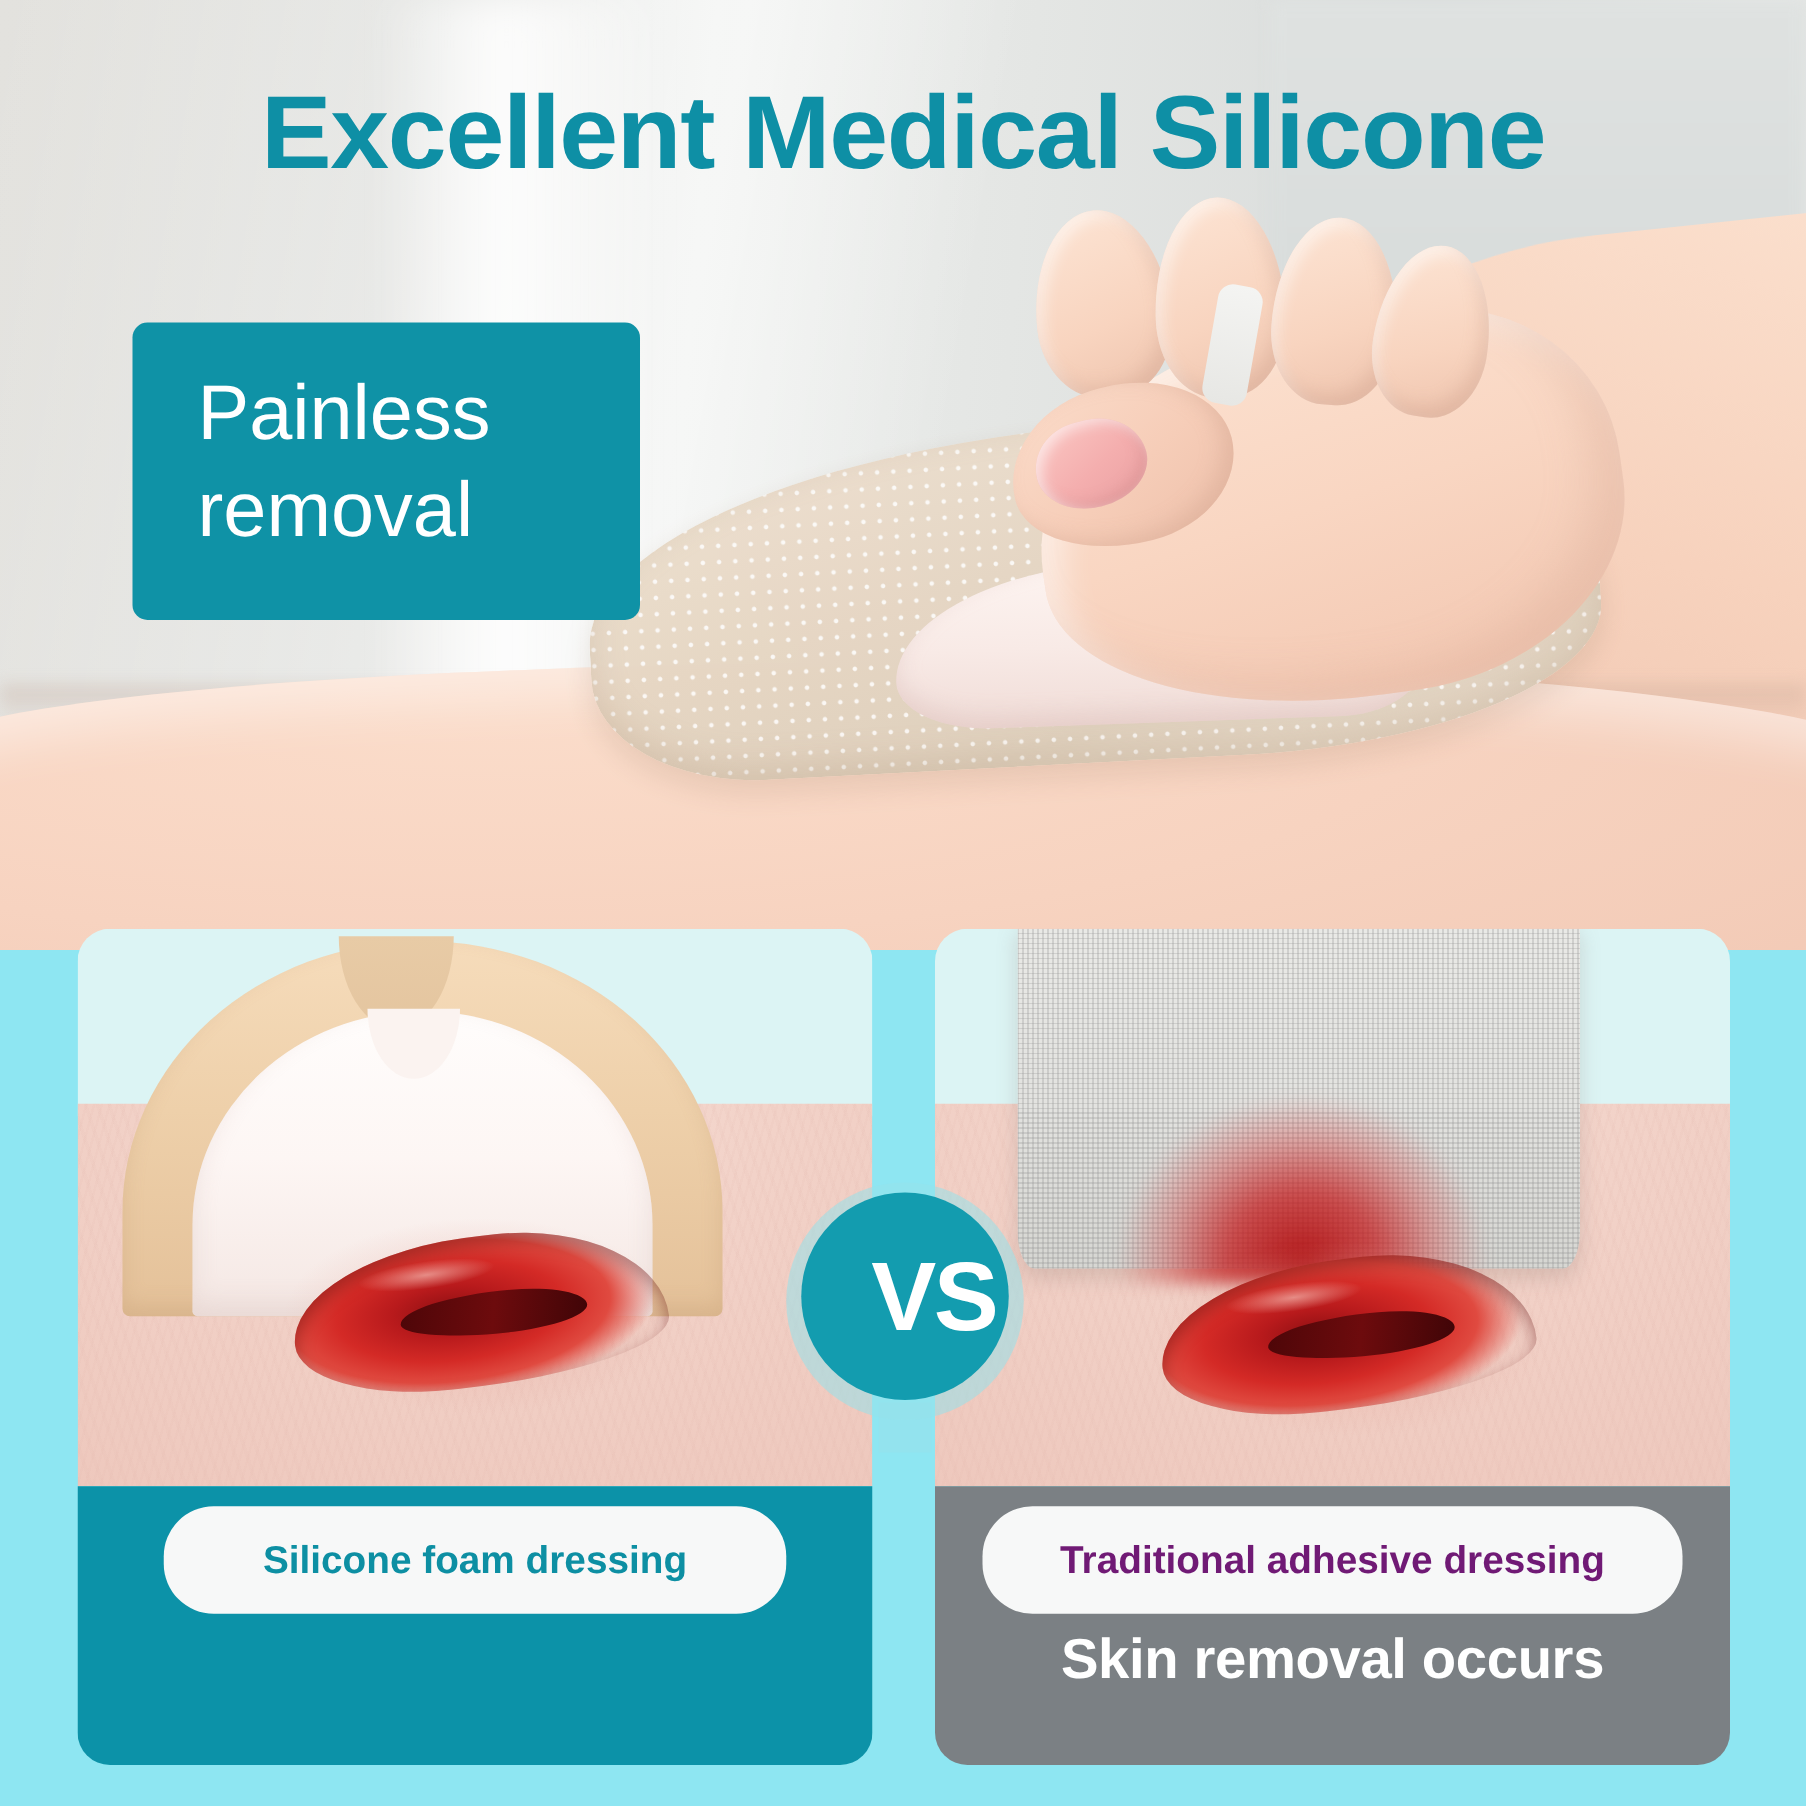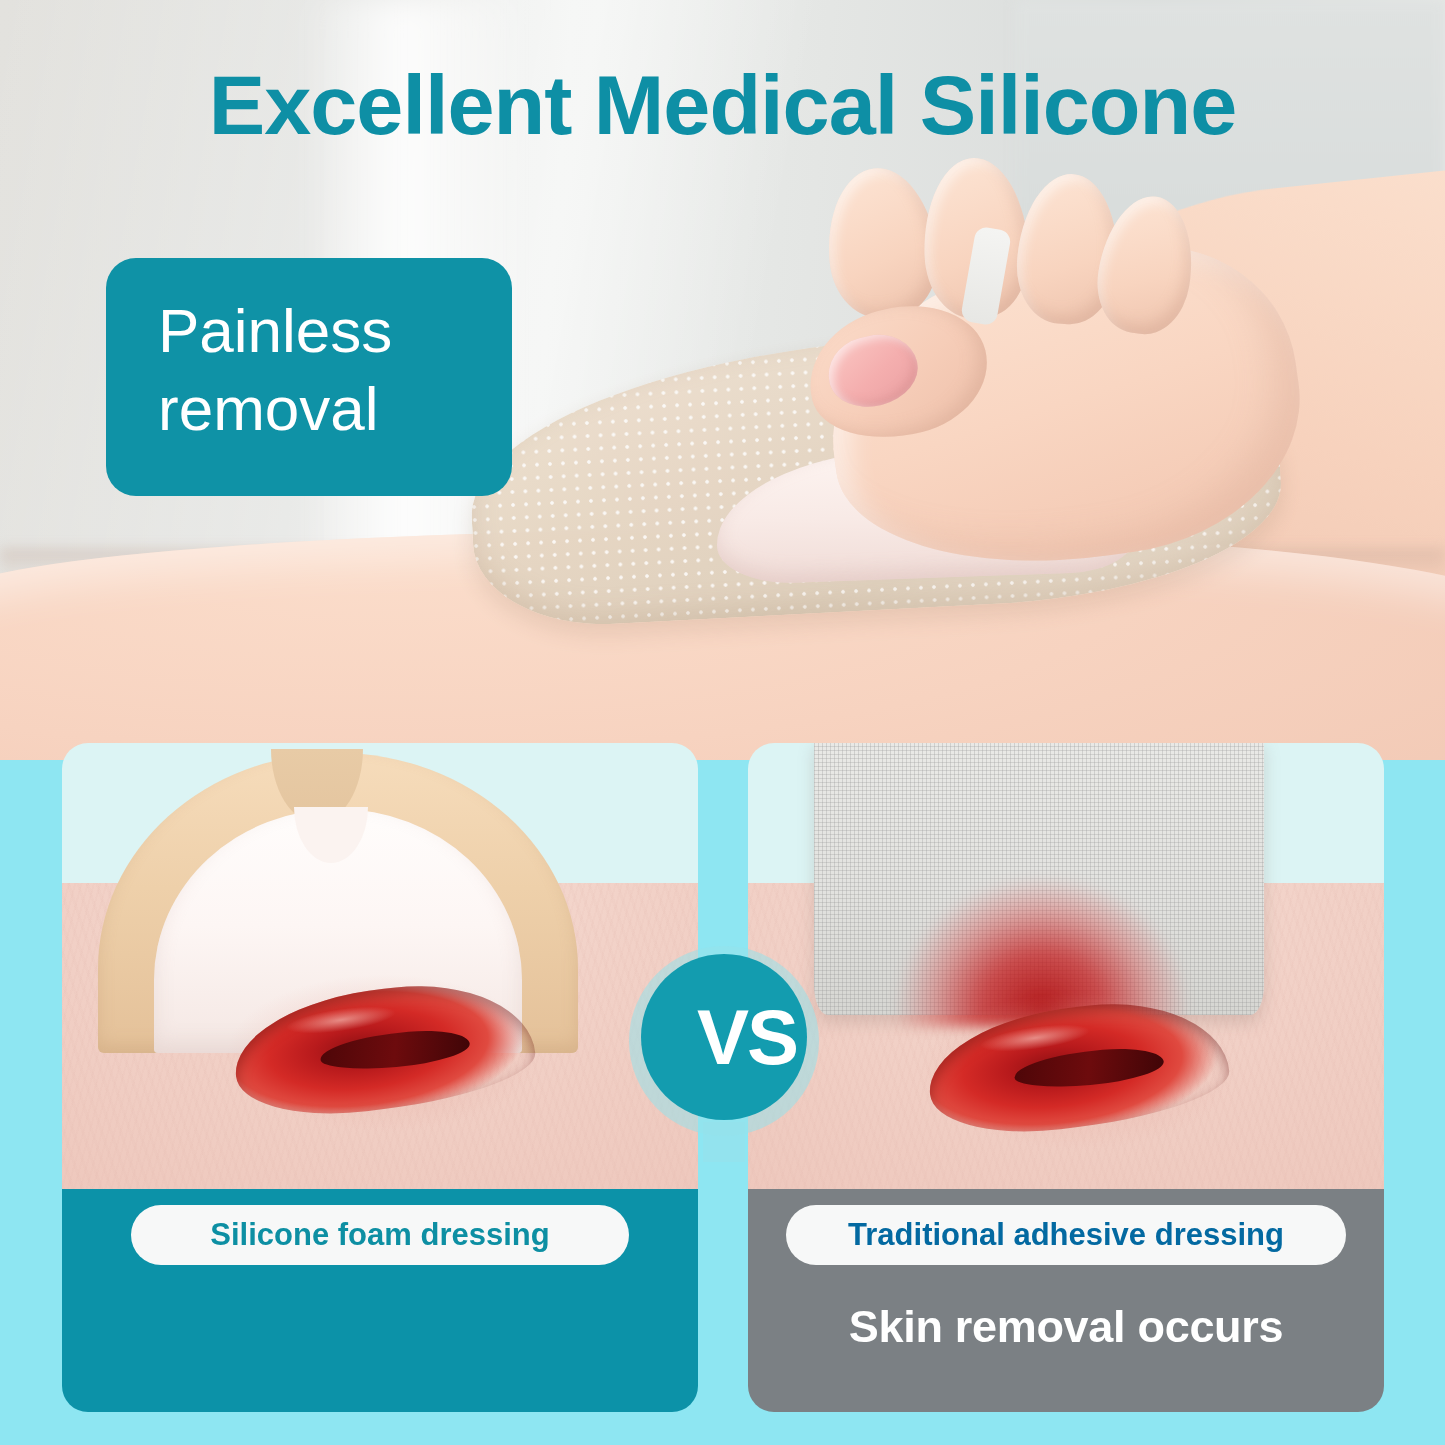--- a/index.html
+++ b/index.html
@@ -125,21 +125,21 @@
     color:#0e8fa5;
     line-height:1.05;
     white-space:nowrap;
     transform:scaleX(1.02);
   }
 
   
   .badge {
     position:absolute; left:106px; top:258px; width:406px; height:238px;
     background:#0f92a6;
-    border-radius:30px;
+    border-radius:12px;
     padding:34px 0 0 52px;
     color:#ffffff;
     font-size:62px; font-weight:normal; line-height:1.25;
   }
   .badge-line { display:block; }
 
   
   .cards { position:absolute; left:0; top:743px; width:1445px; height:670px; }
 
   .card {
@@ -235,30 +235,30 @@
     transform:rotate(-8deg);
   }
 
   
   .footer { position:absolute; left:0; bottom:0; width:100%; height:223px; }
   .footer-teal { background:#0c92a8; }
   .footer-gray { background:#7b8084; }
 
   .pill {
     position:absolute; left:50%; transform:translateX(-50%);
-    top:16px; height:60px;
+    top:16px; height:86px;
     background:#f7f8f8; border-radius:40px;
     display:flex; align-items:center; justify-content:center;
     padding:0 34px; white-space:nowrap;
   }
   .pill-left  { width:498px; }
   .pill-right { width:560px; }
   .pill-text { font-size:31px; font-weight:bold; }
   .pill-text-teal { color:#0d8fa3; }
-  .pill-text-slate { color:#0369a1; }
+  .pill-text-slate { color:#701a75; }
 
   .caption {
     position:absolute; left:0; top:112px; width:100%;
     text-align:center; color:#ffffff;
     font-size:45px; font-weight:bold; letter-spacing:-.3px;
   }
 
   
   .vs-wrap {
     position:absolute; left:629px; top:946px; width:190px; height:190px;

